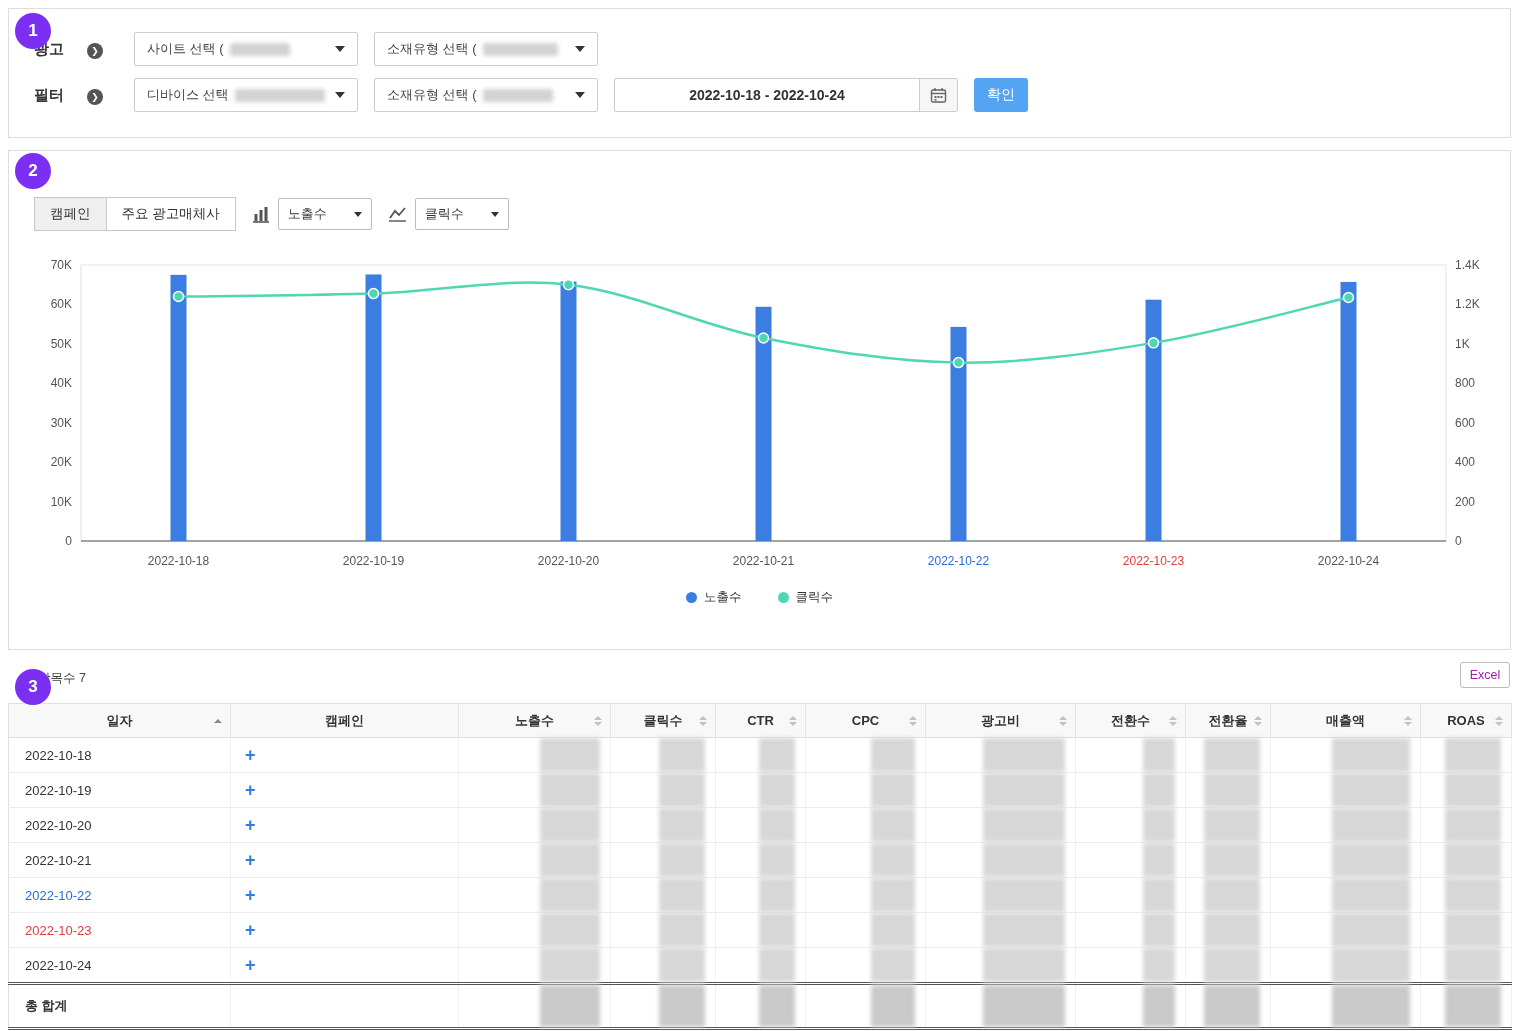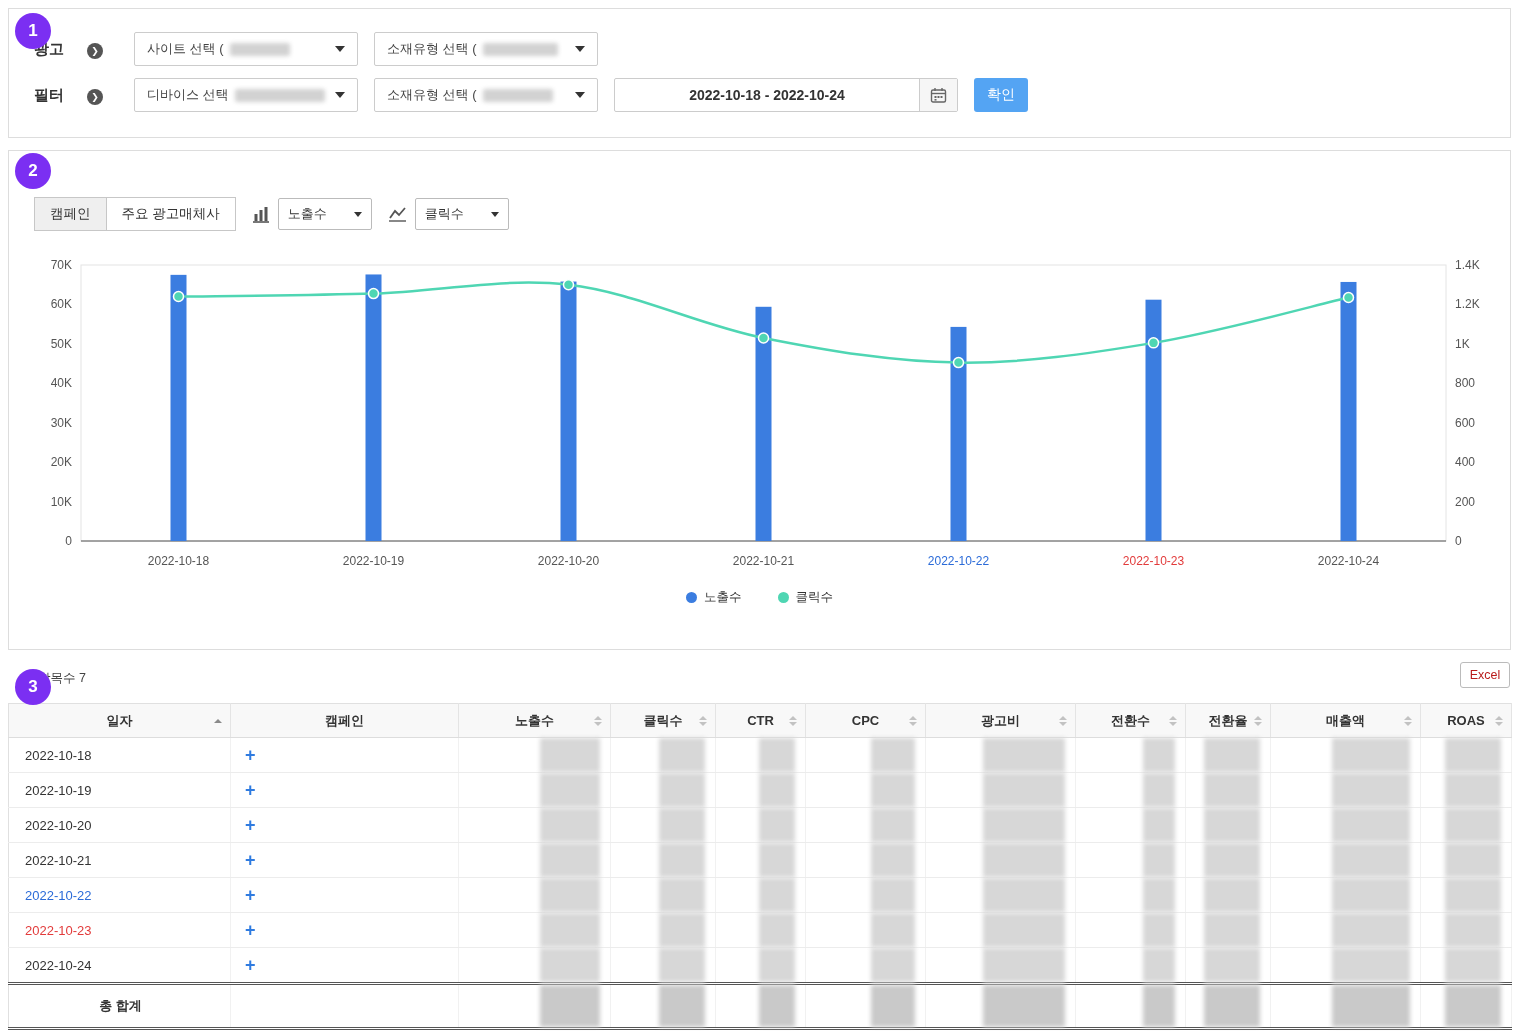--- a/index.html
+++ b/index.html
@@ -52,21 +52,21 @@
   .chart-wrap { position:absolute; top:100px; left:6px; width:1489px; height:330px; }
   .legend { position:absolute; top:438px; left:0; width:100%; display:flex;
     justify-content:center; gap:36px; }
   .legend-item { display:flex; align-items:center; gap:7px; font-size:12.5px; color:#333; }
   .legend-dot { width:11px; height:11px; border-radius:50%; }
 
   
   .table-section { position:absolute; left:8px; top:660px; width:1503px; }
   .items-count { position:absolute; left:30px; top:10px; font-size:12.5px; color:#444; z-index:1; }
   .excel-btn { position:absolute; right:1px; top:2px; width:50px; height:26px;
-    background:#fff; border:1px solid #bbb; border-radius:3px; font-size:12.5px; color:#b91c1c;
+    background:#fff; border:1px solid #bbb; border-radius:3px; font-size:12.5px; color:#a21caf;
     cursor:pointer; font-family:inherit; }
   table.report { position:absolute; top:43px; left:0; width:1503px; border-collapse:collapse;
     table-layout:fixed; border:1px solid #e0e0e0; }
   table.report th { height:34px; background:#f8f8f8; font-size:13px; font-weight:bold; color:#333;
     border-bottom:1px solid #ddd; border-right:1px solid #e4e4e4; position:relative;
     text-align:center; cursor:pointer; }
   table.report td { height:34px; border-bottom:1px solid #ececec; border-right:1px solid #f1f1f1;
     padding:0; font-size:13px; color:#333; vertical-align:middle; }
   .sort-icons { position:absolute; right:8px; top:50%; transform:translateY(-50%);
     display:flex; flex-direction:column; gap:2px; }
@@ -75,21 +75,21 @@
   .tri-down { width:0; height:0; border-left:4px solid transparent; border-right:4px solid transparent;
     border-top:4px solid #c2c2c2; }
   .tri-asc { border-bottom-color:#8a8a8a; }
   .date-cell { padding-left:16px !important; text-align:left; }
   .date-cell.blue { color:#2b6bd8; } .date-cell.red { color:#e23b3b; }
   .expand-btn { color:#2f7be0; font-size:18px; font-weight:bold; padding-left:14px;
     cursor:pointer; display:inline-block; line-height:34px; }
   .redact-cell { height:34px; background:#d7d7d7; filter:blur(2px); margin-left:auto; margin-right:10px; }
   tr.total-row td { border-top:3px double #555; border-bottom:3px double #555; height:42px;
     background:#fff; }
-  .total-label-cell { text-align:center; padding-right:14px !important; font-weight:bold;margin-left:36px; }
+  .total-label-cell { text-align:left; padding-right:14px !important; font-weight:bold;margin-left:36px; }
   tr.total-row .redact-cell { height:42px; background:#c9c9c9; }
 </style>
 </head>
 <body>
 
 <div class="badge" style="left:15px; top:13px;">1</div>
 <div class="badge" style="left:15px; top:153px;">2</div>
 <div class="badge" style="left:15px; top:669px;">3</div>
 
 <div class="filter-panel">

